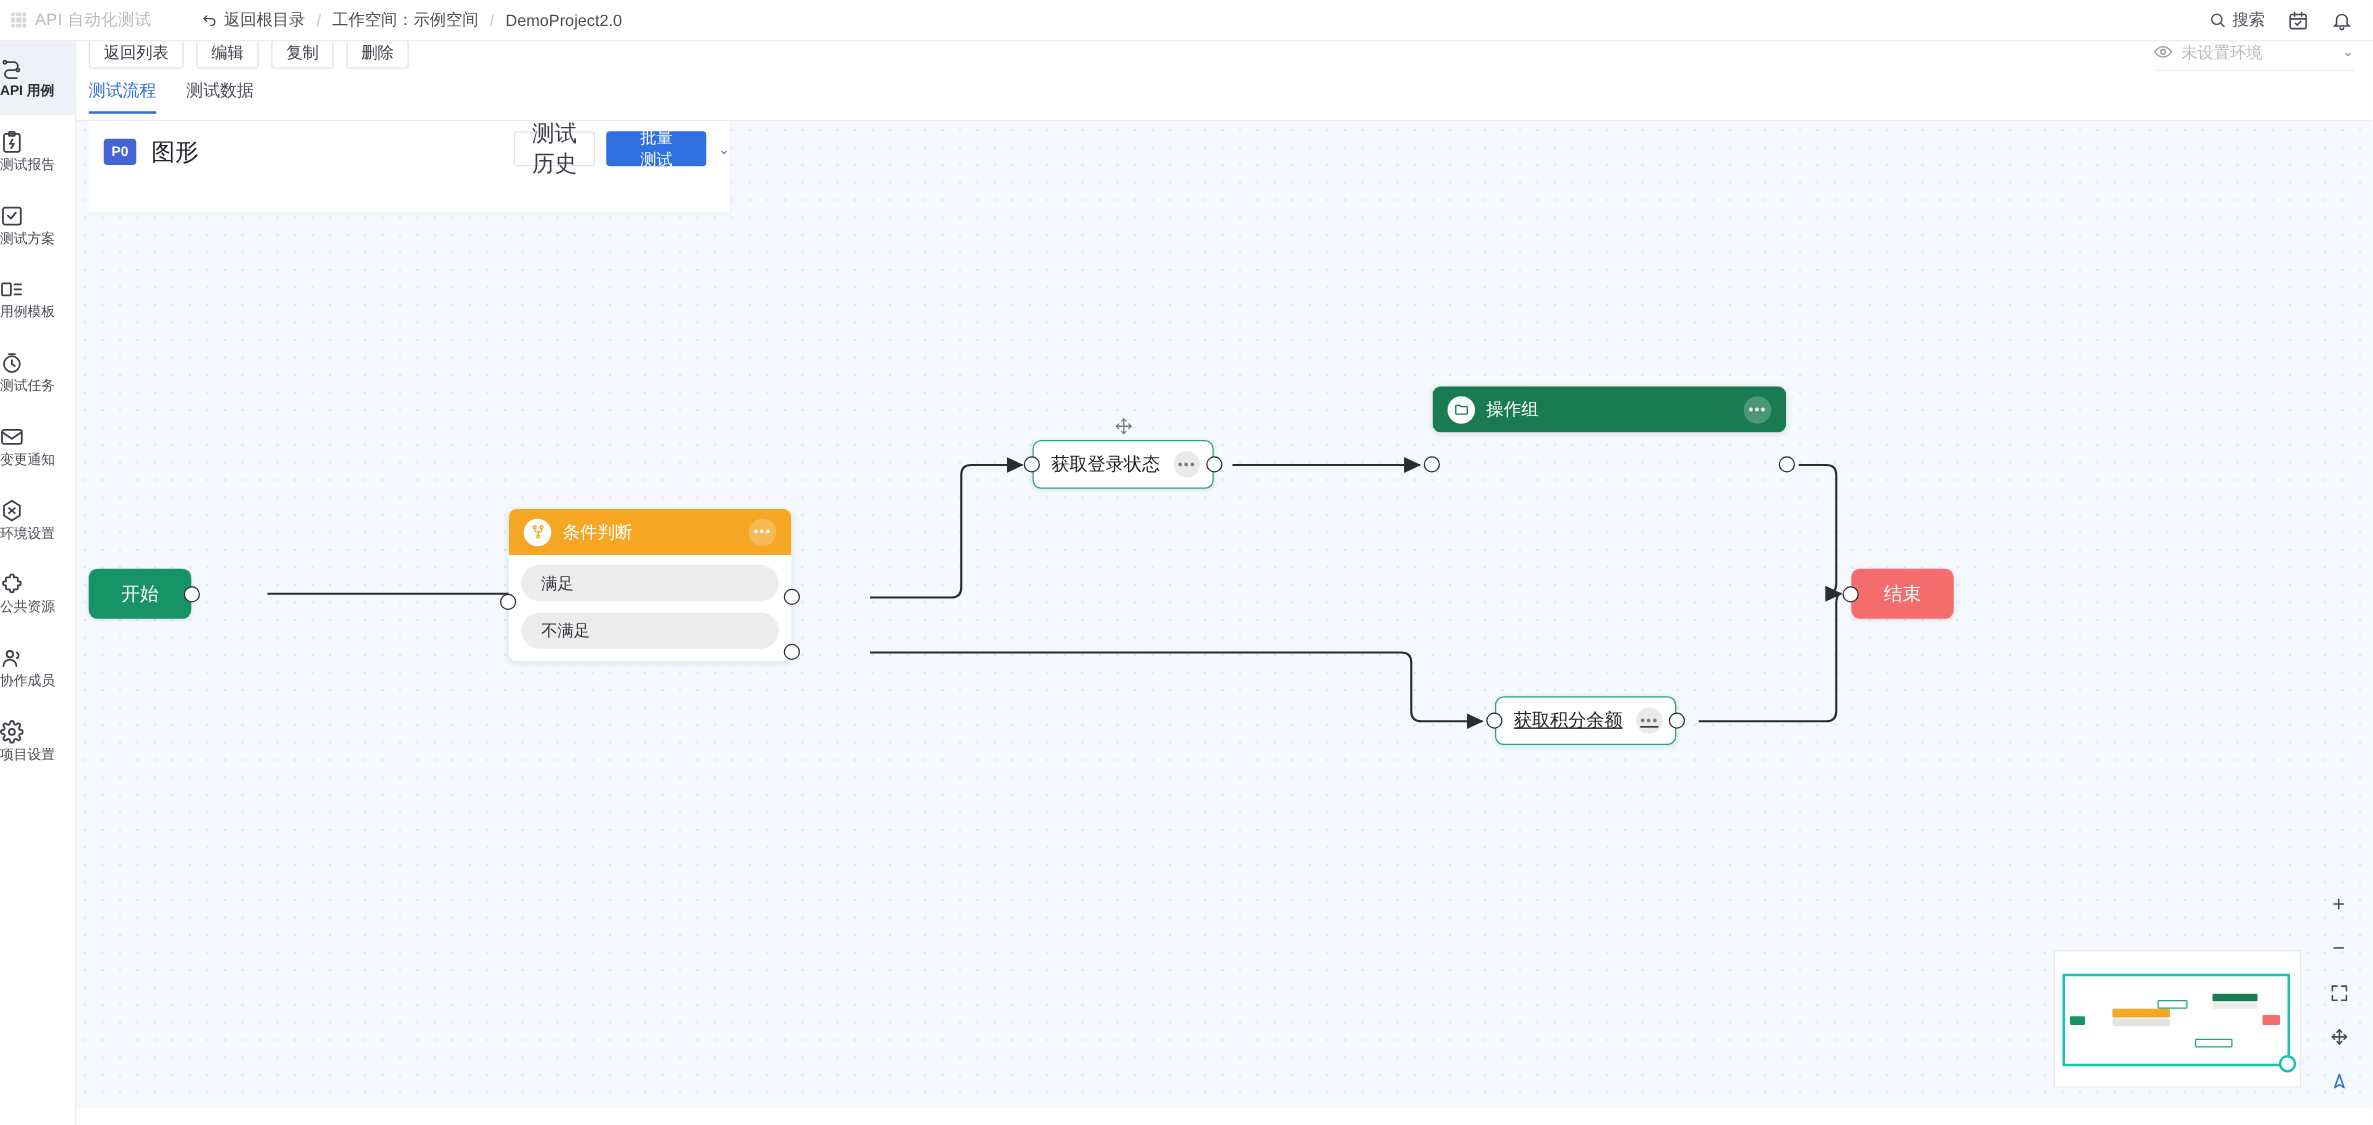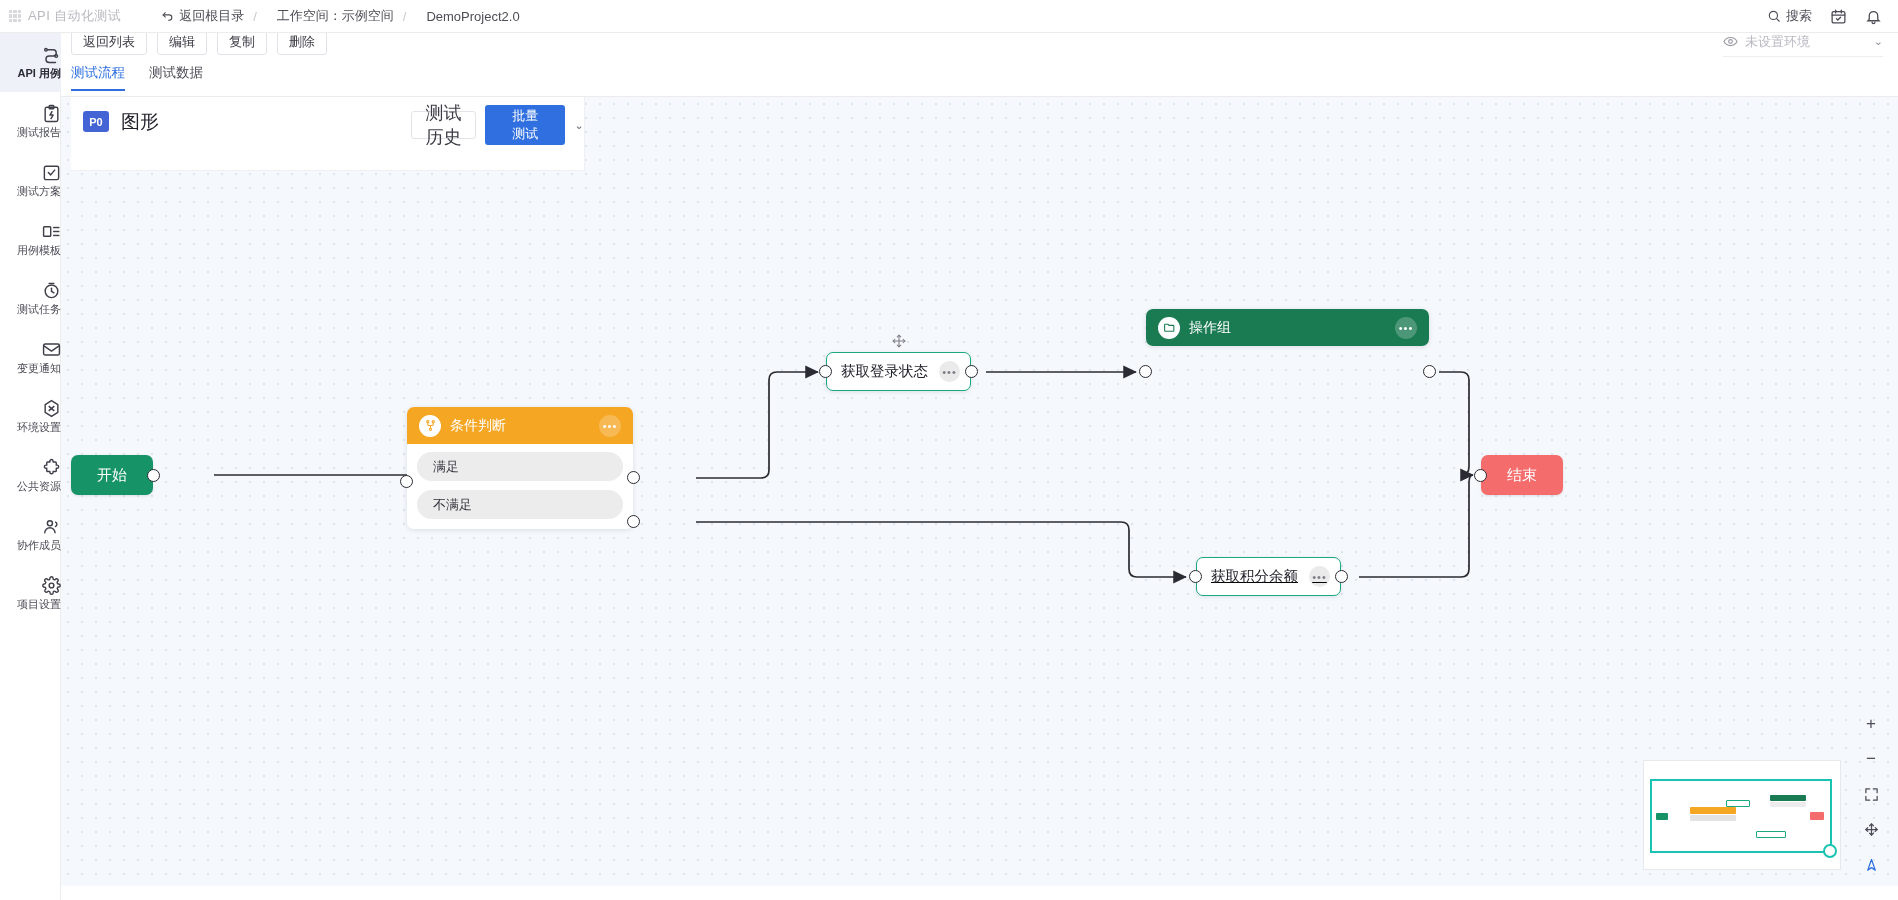--- a/index.html
+++ b/index.html
@@ -18,36 +18,36 @@
     display: flex; align-items: center; z-index: 40;
   }
   .grid-icon { margin-left: 9px; width: 12px; height: 12px; display: grid;
     grid-template-columns: repeat(3,1fr); grid-template-rows: repeat(3,1fr); gap: 1px; }
   .grid-icon i { background: #d8d8dc; border-radius: 0.5px; display:block; }
   .brand { margin-left: 7px; font-size: 13px; color: #b9b9c0; letter-spacing: .4px; }
   .bc-wrap { display: flex; align-items: center; margin-left: 40px; font-size: 13px; color: #4d4d55; }
   .bc-back { display: flex; align-items: center; gap: 5px; cursor: pointer; }
   .bc-back svg { width: 13px; height: 13px; }
   .bc-sep { color: #c9c9d0; margin: 0 9px; }
-  .bc-item { color: #4d4d55; cursor: pointer; margin-left: 11px; }
+  .bc-item { color: #4d4d55; cursor: pointer; }
   .topbar-right { margin-left: auto; display: flex; align-items: center; gap: 18px; padding-right: 16px; }
   .tb-search { display: flex; align-items: center; gap: 5px; font-size: 13px; color: #50505a; cursor: pointer; }
   .tb-search svg { width: 14px; height: 14px; }
   .tb-ico { width: 17px; height: 17px; color: #4a4a55; cursor: pointer; }
   .tb-ico svg { width: 17px; height: 17px; display:block; }
 
   
   .sidebar {
     position: absolute; top: 33px; left: 0; width: 61px; height: 867px;
     background: #fff; border-right: 1px solid #ececec; z-index: 35;
     padding-top: 0;
   }
   .side-item {
     width: 61px; height: 59px; display: flex; flex-direction: column;
-    align-items: flex-end; justify-content: center; gap: 3px; cursor: pointer;
+    align-items: flex-start; justify-content: center; gap: 3px; cursor: pointer;
     color: #5a5a66;
   }
   .side-item.active { background: #eef1f7; }
   .side-item .si-icon { width: 19px; height: 19px; display:block; color:#3f3f4a; }
   .side-item .si-icon svg { width: 19px; height: 19px; display: block; }
   .side-item .si-label { font-size: 11px; color: #4a4a55; line-height: 1.1; white-space: nowrap; }
   .side-item.active .si-label { color: #2b2b36; font-weight: 600; }
 
   
   .content { position: absolute; top: 19px; left: 61px; width: 1837px; height: 867px; background: #fff; }
@@ -86,21 +86,21 @@
     font-size: 11px; display: flex; align-items: center; justify-content: center; font-weight: 600;
   }
   .ic-title { margin-left: 12px; font-size: 19px; color: #22222c; font-weight: 500; }
   .ic-actions { position: absolute; top: 8px; left: 340px; display: flex; align-items: center; gap: 9px; }
   .hist-btn {
     height: 28px; padding: 0 12px; border: 1px solid #e3e3e9; border-radius: 3px;
     background: #fff; font-size: 18px; color: #3c3c46; cursor: pointer;
     display: flex; align-items: center; font-family: inherit;
   }
   .batch-btn {
-    height: 40px; padding: 0 26px; border: none; border-radius: 3px;
+    height: 28px; padding: 0 26px; border: none; border-radius: 3px;
     background: #2f6fe0; color: #fff; font-size: 13px; cursor: pointer;
     display: flex; align-items: center; font-family: inherit;
   }
   .caret-btn { width: 18px; height: 22px; display:flex; align-items:center; justify-content:center;
     color:#6b6b78; font-size: 11px; cursor: pointer; }
   .ic-meta { display: flex; gap: 22px; padding: 9px 0 0 12px; font-size: 11.5px; color: #a3a3ae; }
 
   
   .canvas {
     position: absolute; top: 78px; left: 0; width: 1837px; height: 789px;

